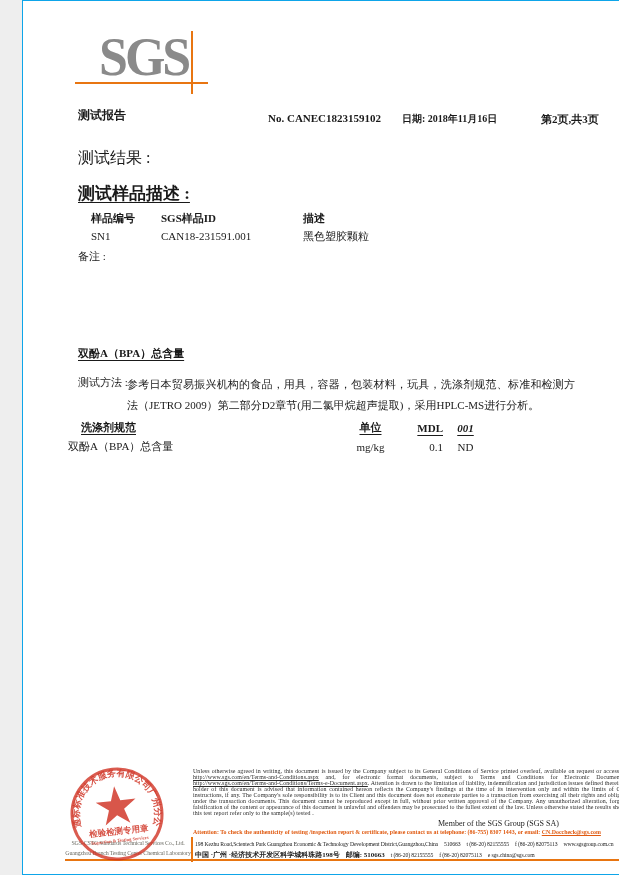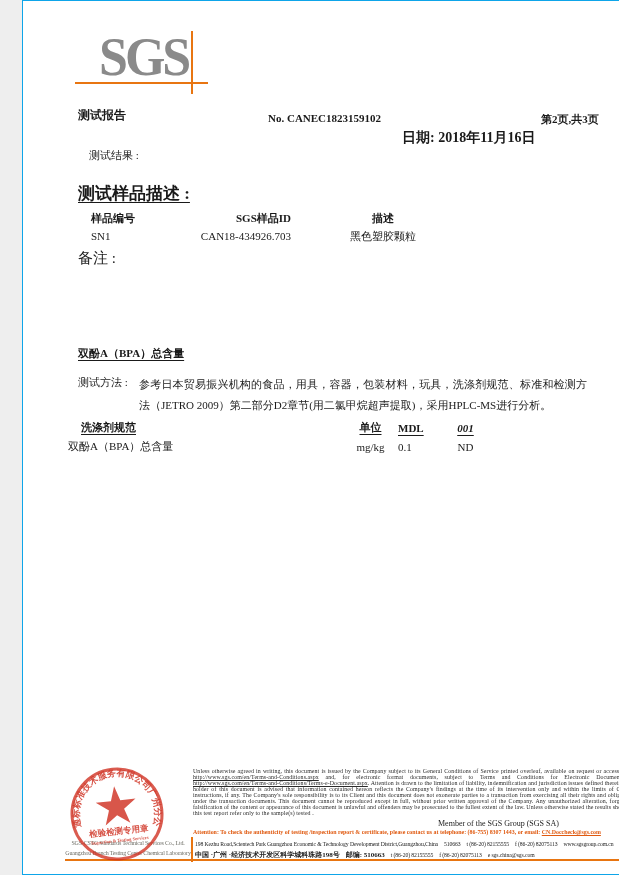--- a/index.html
+++ b/index.html
@@ -11,44 +11,44 @@
   
   .logo-text{
     position:absolute;left:76px;top:30px;font-size:52px;font-weight:bold;
     color:#8a8a8a;letter-spacing:-3px;transform:scaleY(1.04);line-height:1;
   }
   .logo-hline{position:absolute;left:52px;top:81px;width:133px;height:2px;background:#e87511;}
   .logo-vline{position:absolute;left:168px;top:30px;width:2px;height:63px;background:#e87511;}
   
   .report-title{position:absolute;left:55px;top:106px;font-size:12px;font-weight:bold;}
   .report-no{position:absolute;left:210px;top:111px;font-size:11px;font-weight:600;padding-left:35px;}
-  .report-date{position:absolute;left:379px;top:128px;font-size:14px;font-weight:600;}
+  .report-date{position:absolute;left:379px;top:111px;font-size:10px;font-weight:600;}
   .report-pages{position:absolute;left:518px;top:111px;font-size:11px;font-weight:600;}
   
-  .sec-results{position:absolute;left:66px;top:147px;font-size:11px;}
+  .sec-results{position:absolute;left:55px;top:147px;font-size:16px;}
   .sec-sample-desc{position:absolute;left:55px;top:181px;font-size:17px;font-weight:bold;
     text-decoration:underline;text-underline-offset:3px;}
   .sample-table{position:absolute;left:68px;top:208px;font-size:11px;}
   .sample-table .tr{display:flex;height:18px;align-items:center;}
   .sample-table .c1{width:70px;text-align:left;}
-  .sample-table .c2{width:130px;text-align:right;}
-  .sample-table .c3{width:160px;text-align:center;padding-left:12px;}
+  .sample-table .c2{width:130px;text-align:left;}
+  .sample-table .c3{width:160px;text-align:left;padding-left:12px;}
   .sample-table .hdr{font-weight:bold;}
-  .notes-label{position:absolute;left:55px;top:248px;font-size:15px;}
+  .notes-label{position:absolute;left:55px;top:248px;font-size:11px;}
   .notes{position:absolute;left:105px;top:266px;font-size:11px;line-height:18px;}
   .bpa-title{position:absolute;left:55px;top:345px;font-size:11px;font-weight:bold;
     text-decoration:underline;text-underline-offset:3px;}
   .method-label{position:absolute;left:55px;top:374px;font-size:11px;}
-  .method-text{position:absolute;left:116px;top:373px;width:448px;font-size:11px;line-height:21px;text-align:justify;}
+  .method-text{position:absolute;left:104px;top:373px;width:448px;font-size:11px;line-height:21px;text-align:justify;}
   
   .result-table{position:absolute;left:45px;top:417px;width:420px;font-size:11px;}
   .result-table .tr{display:flex;height:19px;align-items:center;}
   .result-table .ci{width:275px;text-align:left;}
   .result-table .cu{width:55px;text-align:center;}
-  .result-table .cm{width:45px;text-align:left;}
+  .result-table .cm{width:45px;text-align:right;}
   .result-table .cr{width:45px;text-align:center;}
   .result-table .hdr .u{font-weight:bold;text-decoration:underline;text-underline-offset:3px;}
   .result-table .hdr .ci{padding-left:13px;box-sizing:border-box;}
   .result-table .hdr .cr .u{font-style:italic;}
   
   .disclaimer{
     position:absolute;left:170px;top:767px;width:442px;
     font-size:5.9px;line-height:6.05px;text-align:justify;color:#2b2b2b;
     letter-spacing:0.1px;
   }
@@ -88,21 +88,21 @@
   <div class="sec-sample-desc">测试样品描述 :</div>
 
   <div class="sample-table">
     <div class="tr hdr">
       <div class="c1">样品编号</div>
       <div class="c2">SGS样品ID</div>
       <div class="c3">描述</div>
     </div>
     <div class="tr">
       <div class="c1">SN1</div>
-      <div class="c2">CAN18-434926.703</div>
+      <div class="c2">CAN18-231591.001</div>
       <div class="c3">黑色塑胶颗粒</div>
     </div>
   </div>
 
   <div class="notes-label">备注 :</div>
 
   <div class="bpa-title">双酚A（BPA）总含量</div>
   <div class="method-label">测试方法 :</div>
   <div class="method-text">参考日本贸易振兴机构的食品，用具，容器，包装材料，玩具，洗涤剂规范、标准和检测方法（JETRO 2009）第二部分D2章节(用二氯甲烷超声提取)，采用HPLC-MS进行分析。</div>
 

